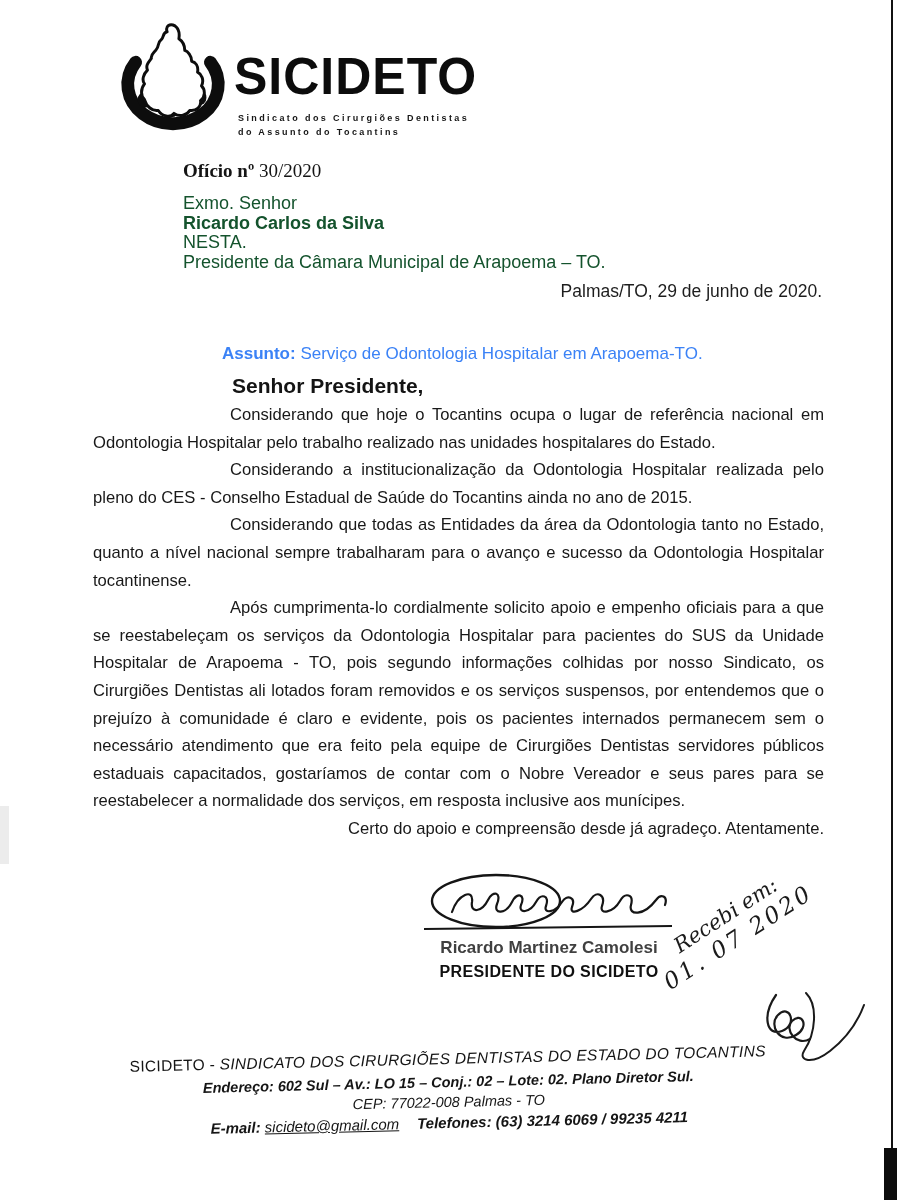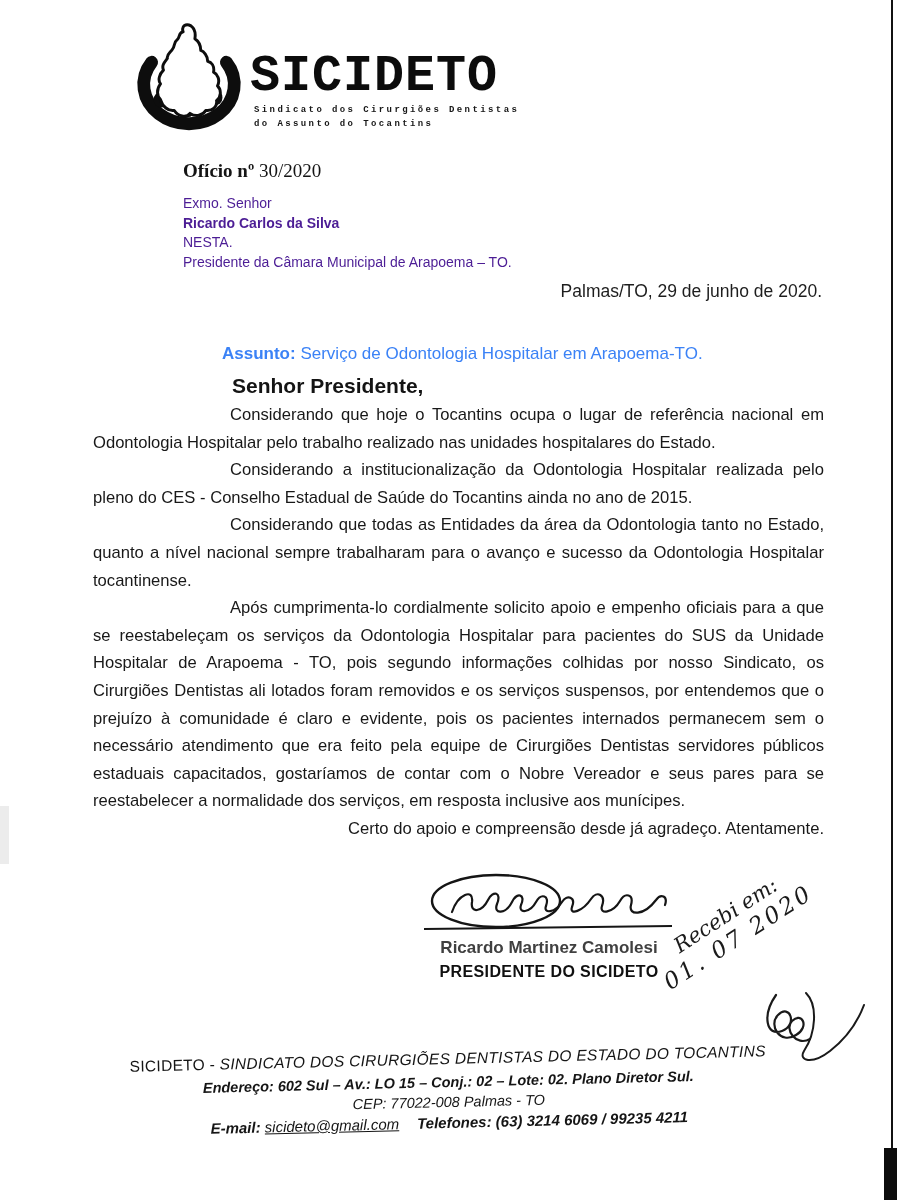--- a/index.html
+++ b/index.html
@@ -10,36 +10,36 @@
     margin:0 auto;
     overflow:hidden;
     font-family:"Liberation Sans", sans-serif;
     color:#1b1b1b;
   }
   
   .edge-line{position:absolute;left:891px;top:0;width:2px;height:1200px;background:#111;}
   .edge-bar{position:absolute;left:884px;top:1148px;width:13px;height:52px;background:#0d0d0d;}
   .left-smudge{position:absolute;left:0;top:806px;width:9px;height:58px;background:#ececec;}
   
-  .letterhead{position:absolute;left:130px;top:22px;display:flex;align-items:flex-start;font-family:Liberation Mono, monospace;}
+  .letterhead{position:absolute;left:114px;top:22px;display:flex;align-items:flex-start;}
   .logo-icon{width:118px;height:112px;flex:0 0 auto;}
   .logo-textblock{margin-left:2px;padding-top:28px;}
   .org-name{
     font-size:50px;font-weight:bold;letter-spacing:1px;line-height:1;
     color:#0c0c0c;transform:scaleY(1.04);transform-origin:left top;
   }
   .org-sub{
-    margin-top:4px;margin-left:4px;
+    margin-top:12px;margin-left:4px;
     font-size:9px;font-weight:bold;letter-spacing:2.4px;line-height:1.5;color:#161616;
   }
   
   .ref-line{position:absolute;left:183px;top:160px;font-family:"Liberation Serif",serif;font-size:19px;color:#141414;}
   .ref-label{font-weight:bold;}
   .ref-number{font-weight:normal;font-family:Liberation Serif, serif;}
-  .recipient{position:absolute;left:183px;top:194px;font-size:14px;line-height:19.5px;color:#4c1d95;}
+  .recipient{position:absolute;left:183px;top:194px;font-size:18px;line-height:19.5px;color:#14532d;}
   .recipient .r-name{font-weight:bold;}
   .dateline{position:absolute;right:75px;top:281px;font-size:17.5px;color:#1d1d1d;}
   
   .subject{position:absolute;left:222px;top:344px;font-size:17px;color:#3b82f6;}
   .subject .s-label{font-weight:bold;}
   .greeting{position:absolute;left:232px;top:374px;font-size:21px;font-weight:bold;color:#141414;}
   
   .body-text{
     position:absolute;left:93px;top:401px;width:731px;
     font-size:16.6px;line-height:27.6px;color:#181818;

